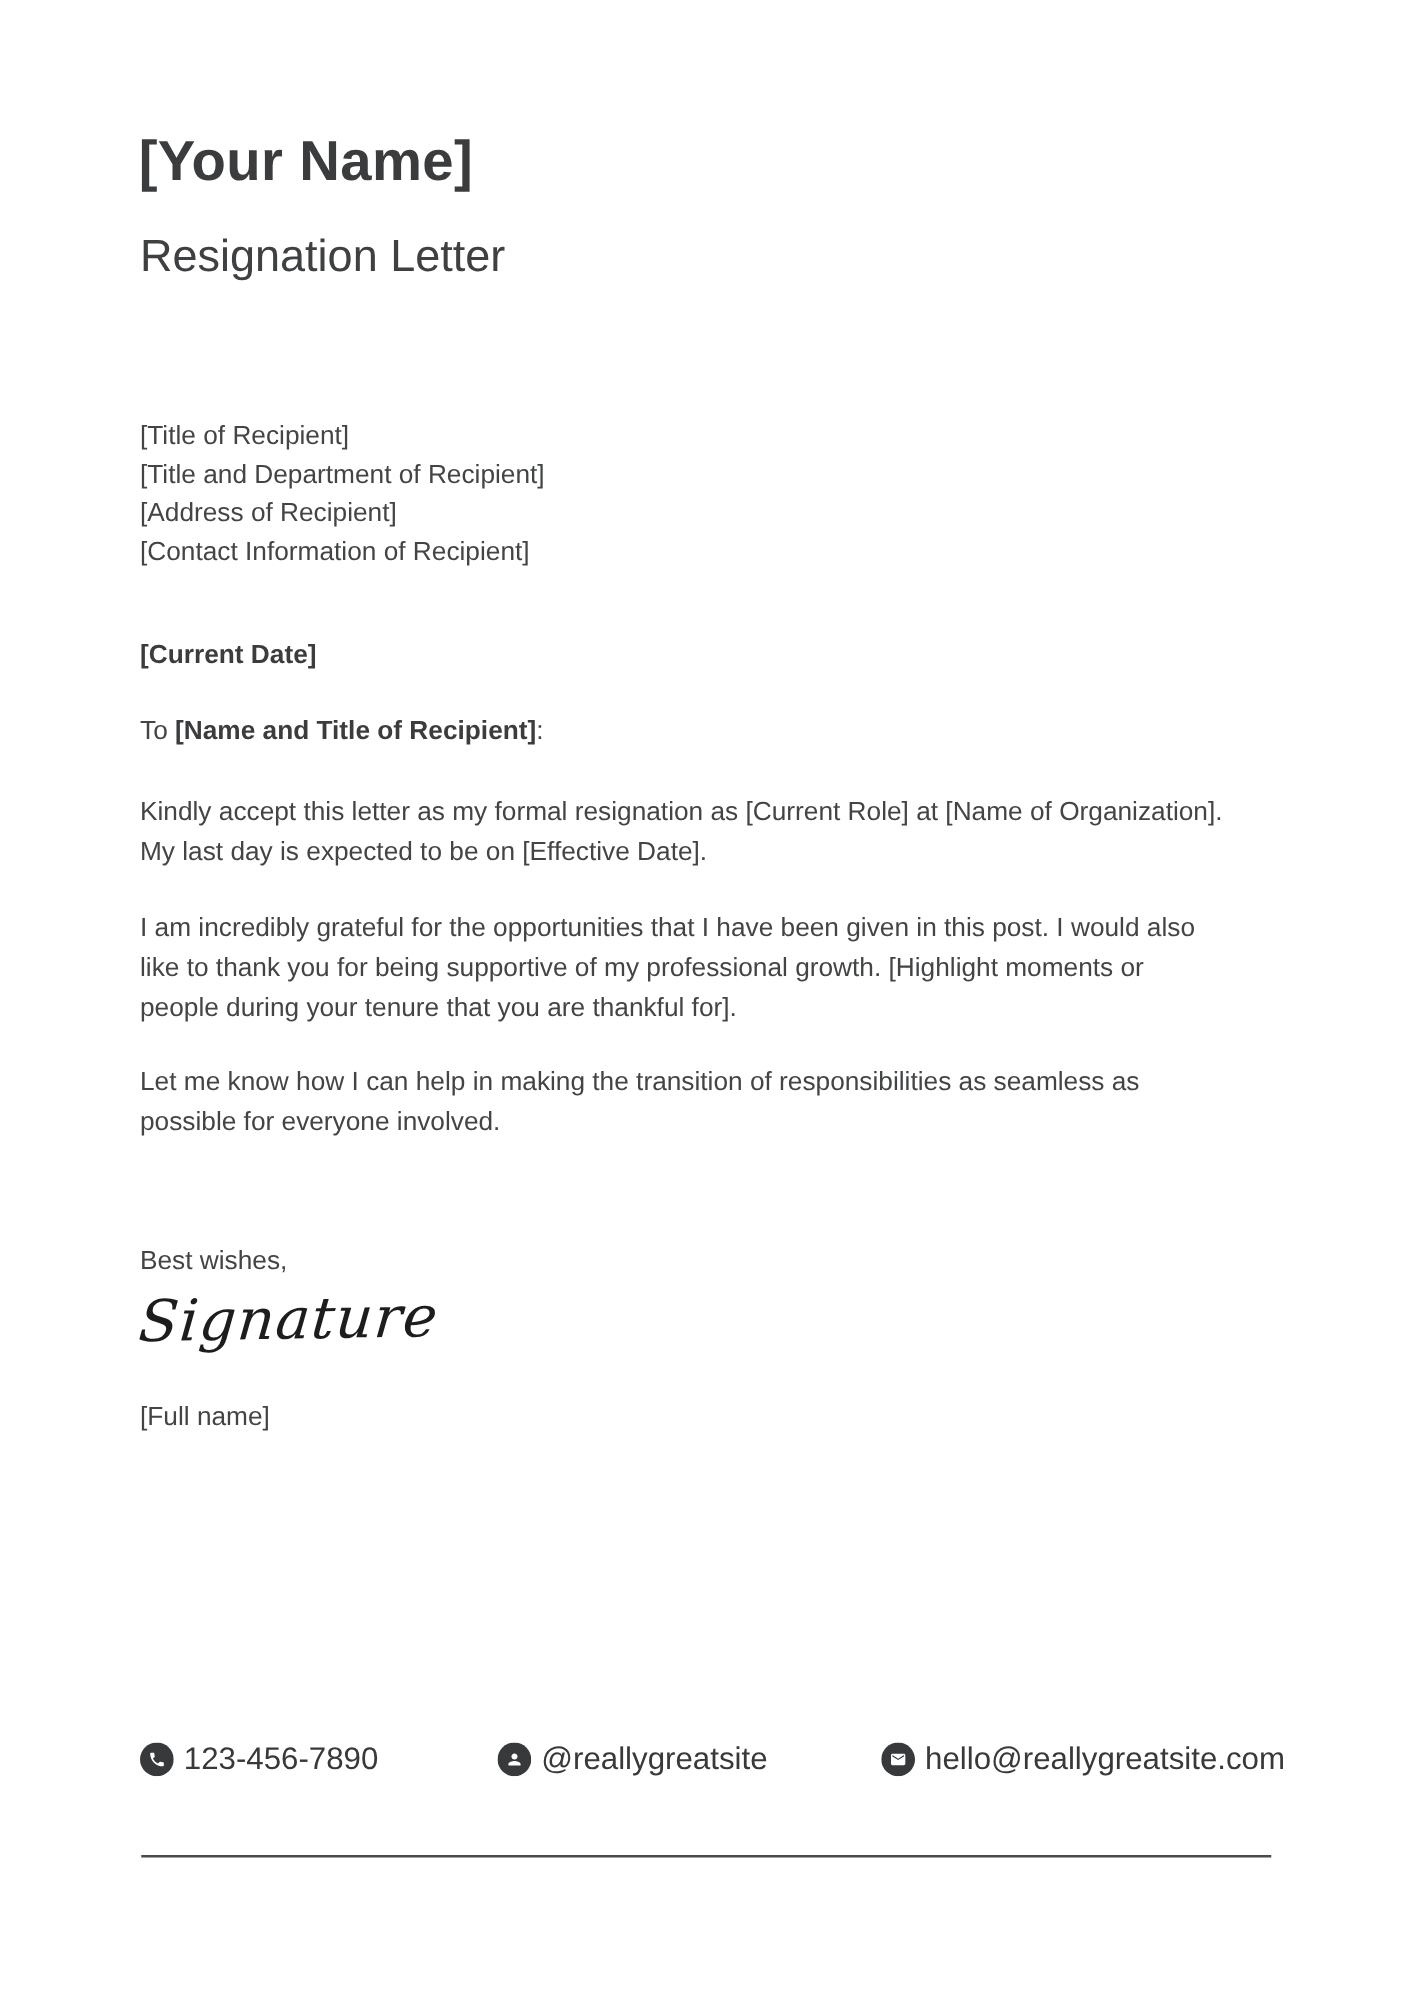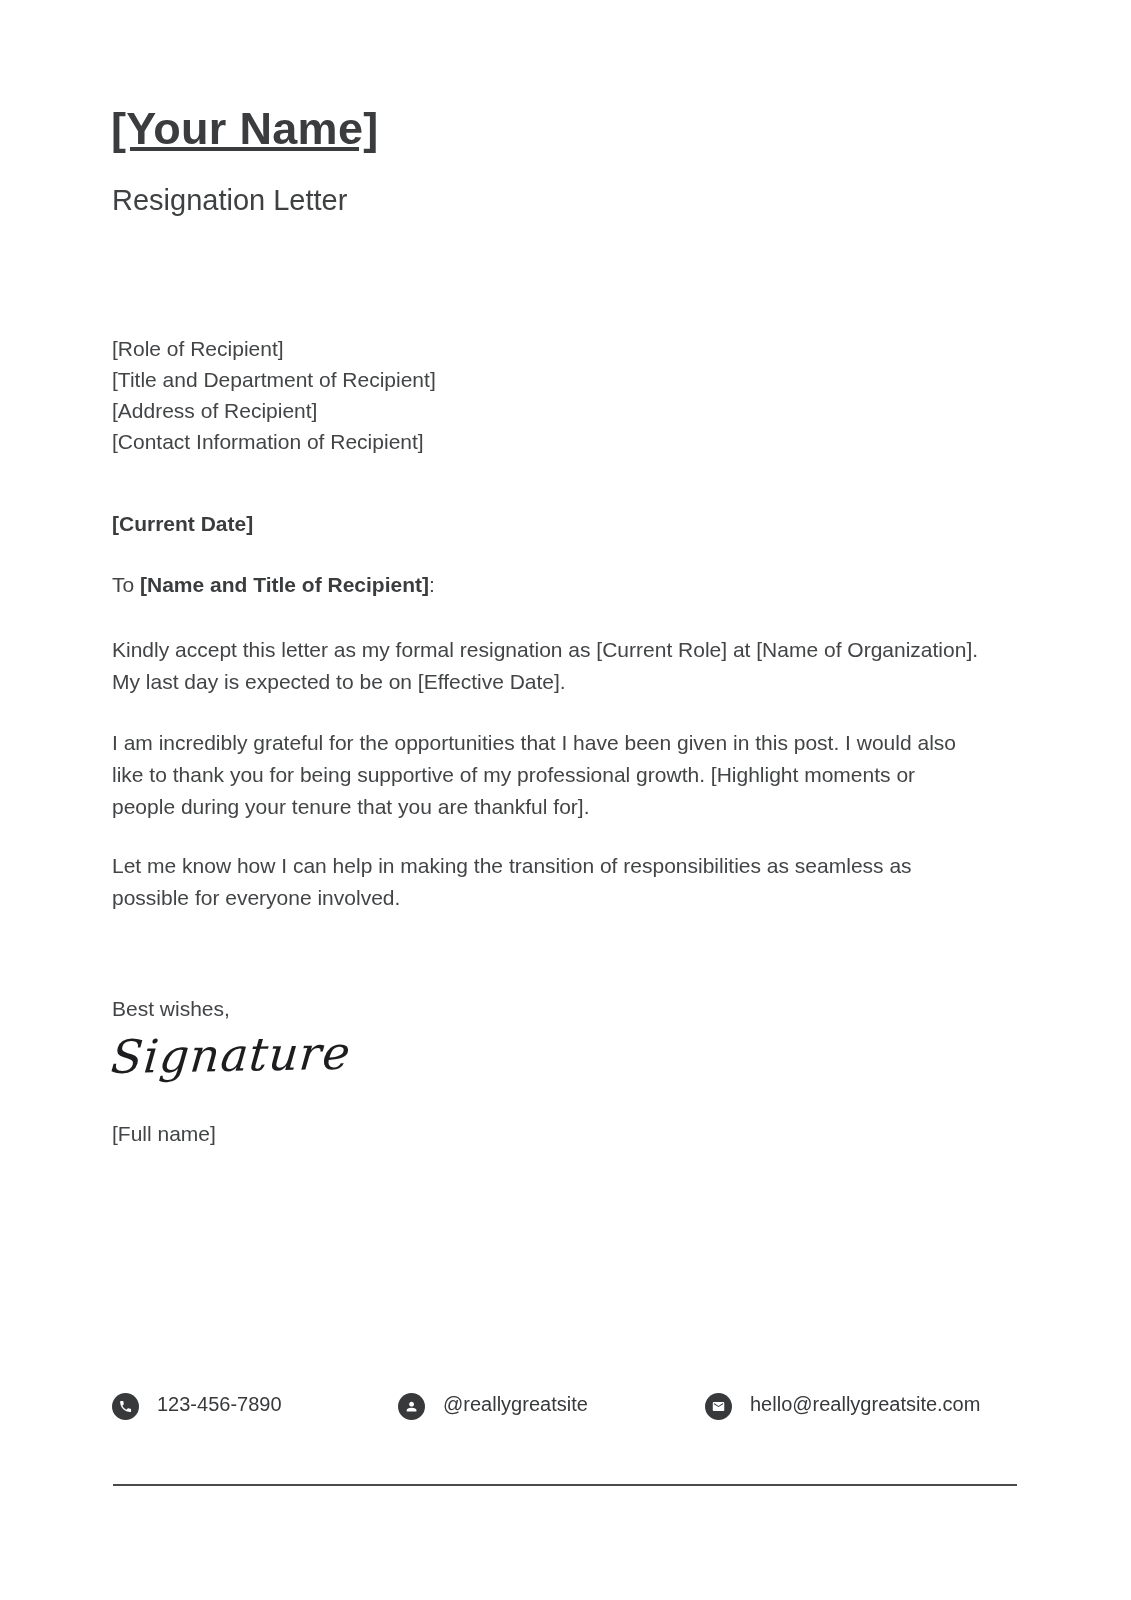--- a/index.html
+++ b/index.html
@@ -13,25 +13,24 @@
     color: #424446;
     overflow: hidden;
   }
   .abs { position: absolute; }
   .doc-title {
     left: 111px; top: 103px;
     font-size: 45px;
     font-weight: 700;
     color: #3a3c3e;
     letter-spacing: 0.3px;
-    text-decoration: underline;
   }
   .doc-subtitle {
     left: 112px; top: 184px;
-    font-size: 29px;
+    font-size: 36px;
     font-weight: 400;
     color: #3e4042;
   }
   .recipient-block {
     left: 112px; top: 333px;
     font-size: 21px;
     line-height: 31px;
     color: #424446;
   }
   .current-date {
@@ -73,23 +72,23 @@
     letter-spacing: 1px;
   }
   .full-name {
     left: 112px; top: 1122px;
     font-size: 21px;
     color: #424446;
   }
   .footer-item {
     top: 1393px;
     display: flex;
-    align-items: flex-start;
-    gap: 18px;
-    font-size: 20px;
+    align-items: center;
+    gap: 8px;
+    font-size: 25px;
     color: #37393b;
   }
   .footer-item .icon { width: 27px; height: 27px; flex: 0 0 auto; display: block; }
   .footer-phone  { left: 112px; }
   .footer-social { left: 398px; }
   .footer-email  { left: 705px; }
   .bottom-divider {
     left: 113px; top: 1484px;
     width: 904px; height: 2px;
     background: #4a4a4a;
@@ -97,21 +96,21 @@
 </style>
 </head>
 <body>
 
 <div class="page">
 
   <h1 class="abs doc-title">[Your Name]</h1>
   <h2 class="abs doc-subtitle">Resignation Letter</h2>
 
   <div class="abs recipient-block">
-    <div>[Role of Recipient]</div>
+    <div>[Title of Recipient]</div>
     <div>[Title and Department of Recipient]</div>
     <div>[Address of Recipient]</div>
     <div>[Contact Information of Recipient]</div>
   </div>
 
   <div class="abs current-date">[Current Date]</div>
 
   <div class="abs salutation"><span>To </span><b>[Name and Title of Recipient]</b><span>:</span></div>
 
   <p class="abs body-paragraph p1">Kindly accept this letter as my formal resignation as [Current Role] at [Name of Organization]. My last day is expected to be on [Effective Date].</p>

